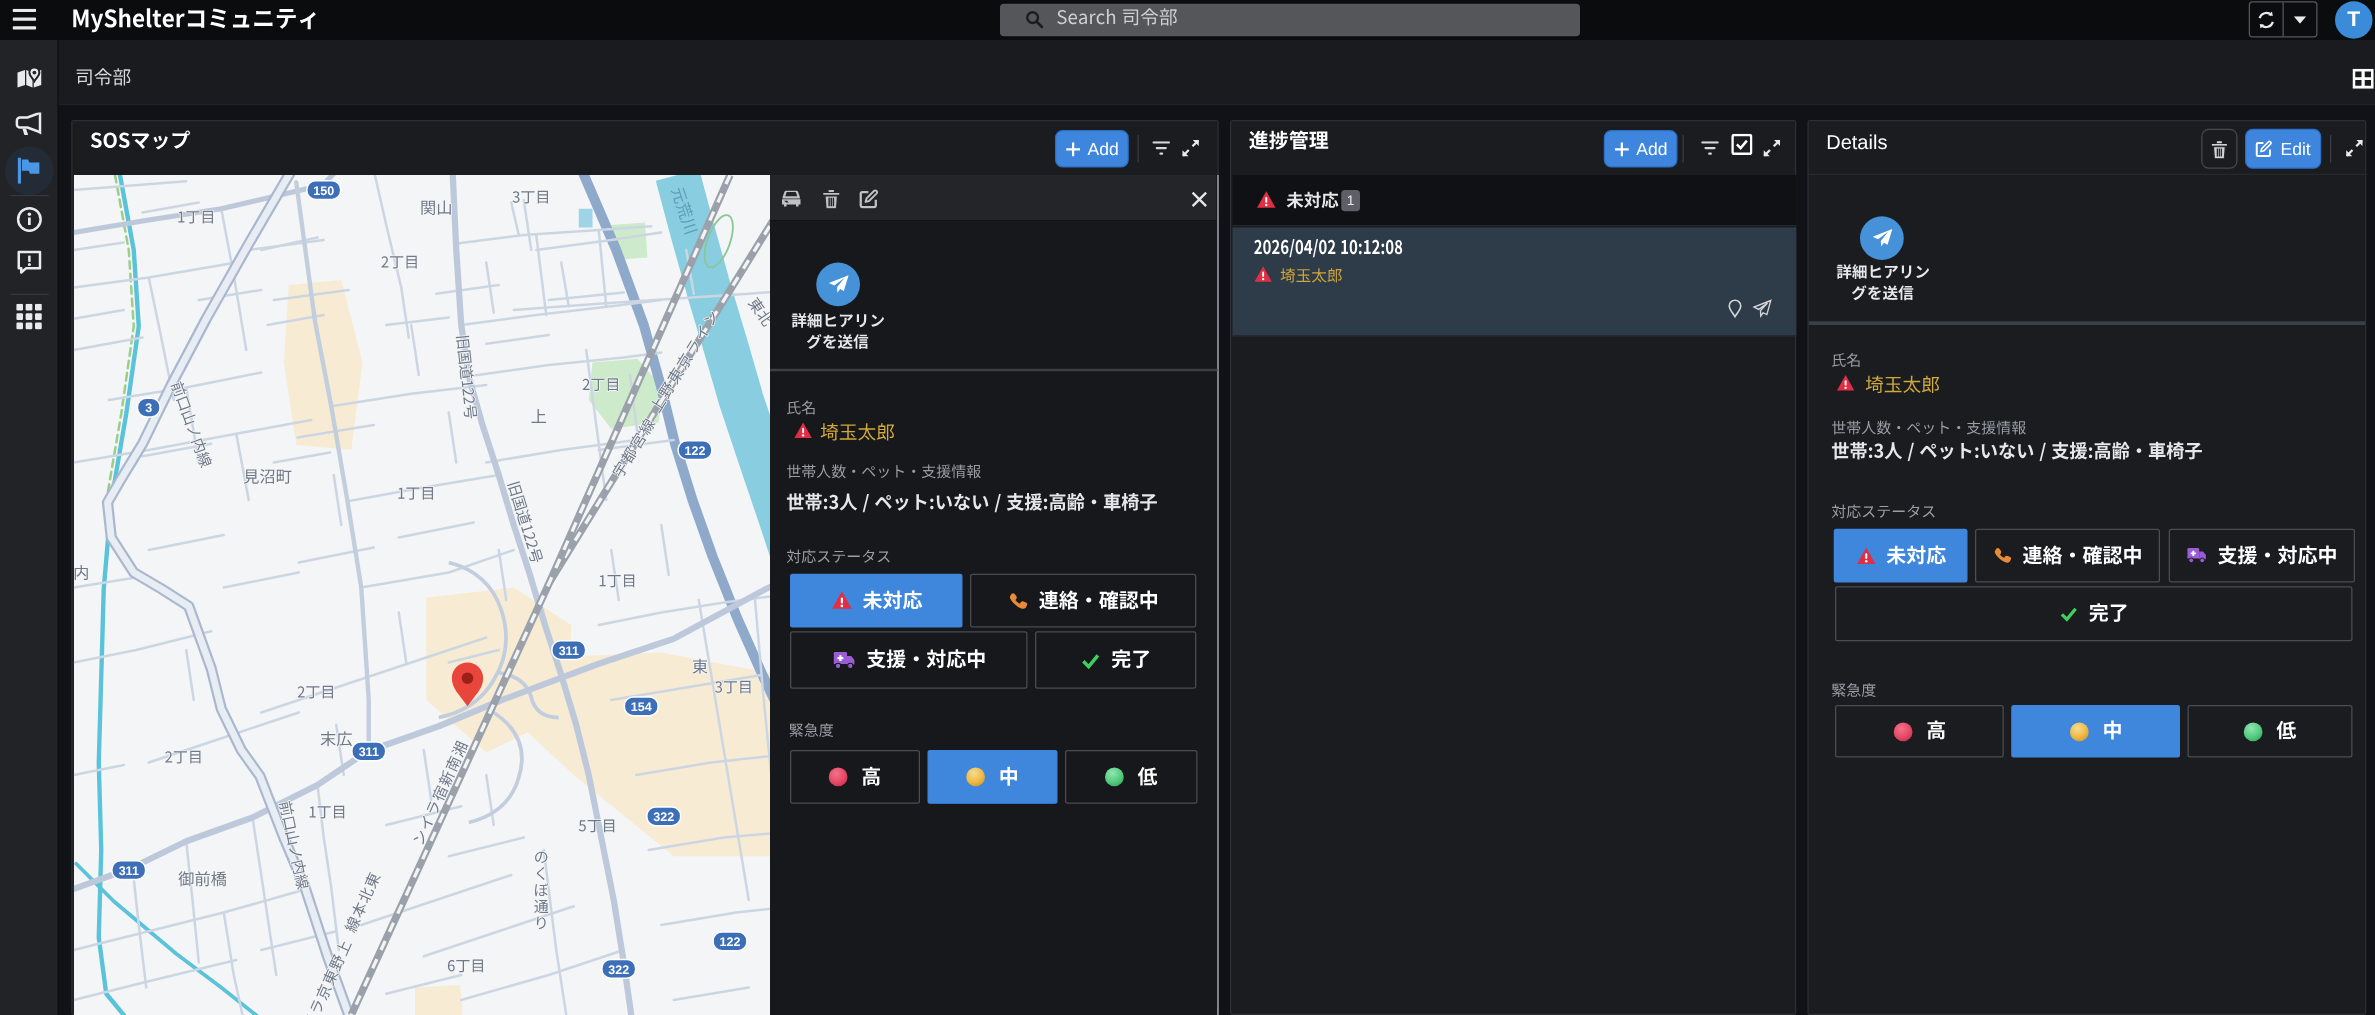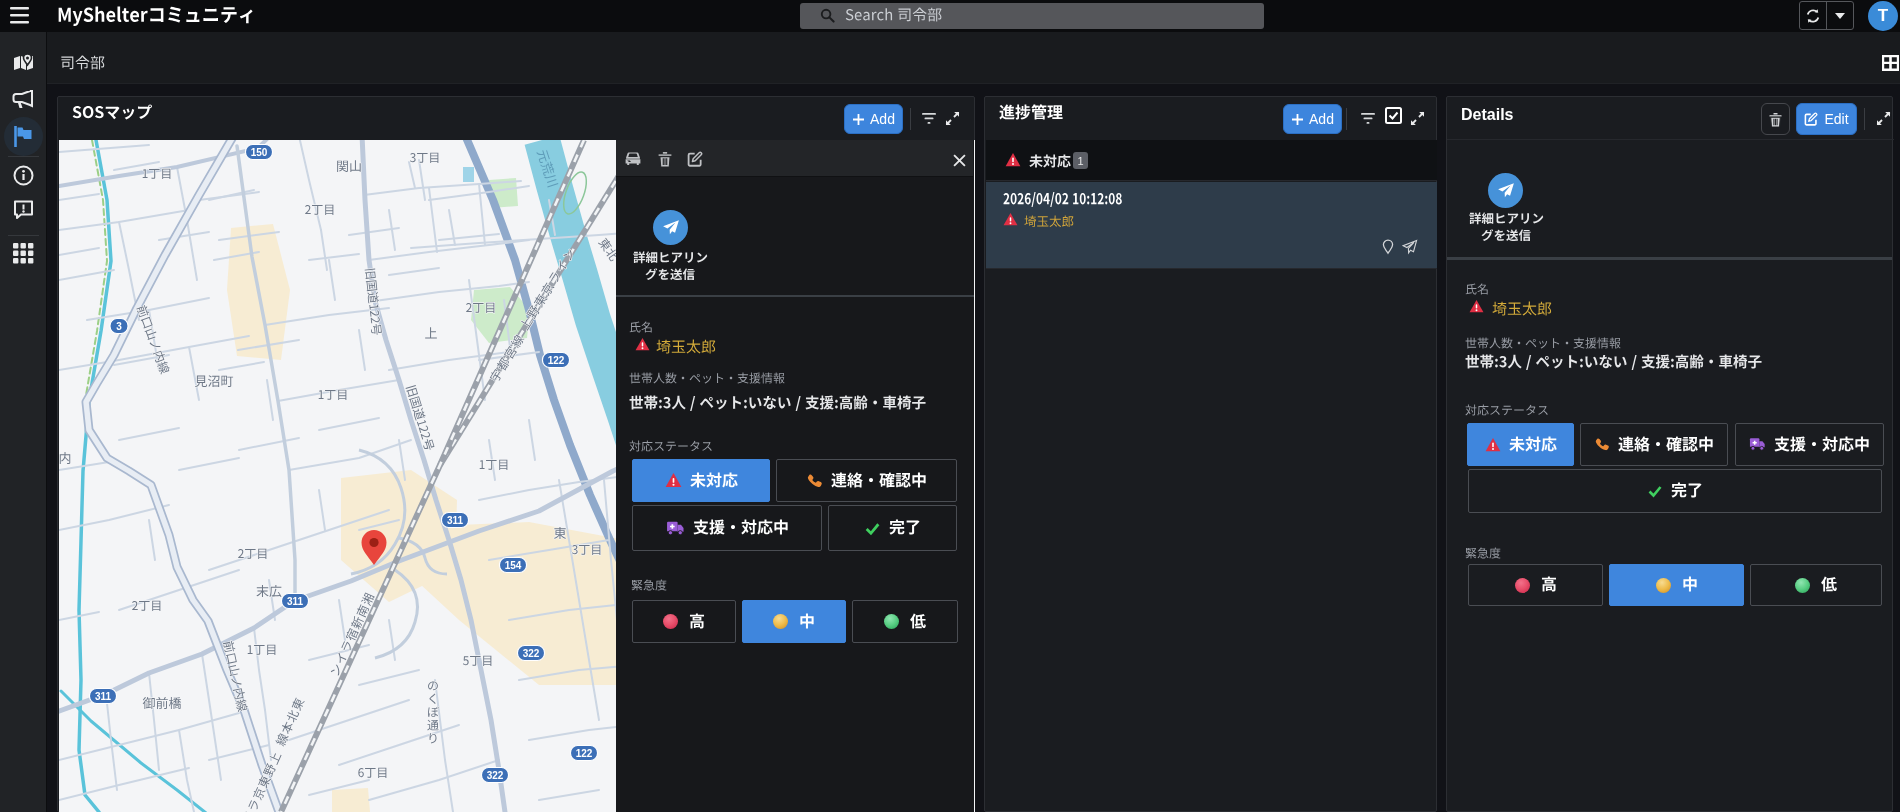--- a/index.html
+++ b/index.html
@@ -1082,21 +1082,21 @@
         </svg></div>
       <div class="abs" style="left:394px;top:57px"><svg width="16" height="16" viewBox="0 0 16 16">
           <path d="M8 1.2 a4.6 4.6 0 0 1 4.6 4.6 c0 3 -3 5.6 -4.6 8.4 c-1.6 -2.8 -4.6 -5.4 -4.6 -8.4 A4.6 4.6 0 0 1 8 1.2 Z" fill="none" stroke="#d3d5d8" stroke-width="1.3"></path>
         </svg></div>
       <div class="abs" style="left:416px;top:57px"><svg width="16" height="16" viewBox="0 0 16 16">
           <path d="M14.6 1.4 L1.2 6.7 l3.7 1.8 L12 3.4 L6.4 9.4 l.2 4.4 1.9-2.6 3 1.5 3.1-11.3z" fill="none" stroke="#d3d5d8" stroke-width="1.1"></path>
         </svg></div>
     </div>
   </div>
 <div class="panel" style="left:1446px;top:96px;width:447px;height:716px">
-    <div class="abs" style="left:14px;top:9px;color:#fff;font-size:16px;font-weight:bold">Details</div>
+    <div class="abs" style="left:14px;top:9px;color:#fff;font-size:16px;font-weight:normal">Details</div>
     <div class="abs icbtn" style="left:314px;top:6px;width:29px;height:32px;border:1px solid #46484d;border-radius:6px">
       <svg width="15" height="15" viewBox="0 0 14 15" fill="#d3d5d8">
         <path d="M1 3.2 h12 v1.3 h-12 z"></path>
         <path d="M5 1 h4 v1.5 h-4 z"></path>
         <path d="M2.2 5.2 h9.6 l-.7 9 a.8.8 0 0 1 -.8.8 h-6.6 a.8.8 0 0 1 -.8-.8 z M5.4 6.8 v6.4 M7 6.8 v6.4 M8.6 6.8 v6.4" stroke="#26282b" stroke-width="1.1" fill="#d3d5d8"></path>
       </svg>
     </div>
     <div class="abs" style="left:349px;top:6px;width:61px;height:32px;background:#3d85dd;border:1px solid #2b6fc4;border-radius:6px;display:flex;align-items:center;justify-content:center;gap:6px;color:#fff;font-size:14px"><svg width="14" height="14" viewBox="0 0 15 15">
         <path d="M12.8 8.2 v4.4 a1.2 1.2 0 0 1 -1.2 1.2 h-8.9 a1.2 1.2 0 0 1 -1.2 -1.2 v-8.9 a1.2 1.2 0 0 1 1.2 -1.2 H7.2" fill="none" stroke="#fff" stroke-width="1.7"></path>
         <path d="M5.8 7.3 l5.6-5.6 a1.3 1.3 0 0 1 1.9 1.9 l-5.6 5.6 -2.6.7 z" fill="none" stroke="#fff" stroke-width="1.4" stroke-linejoin="round"></path>

